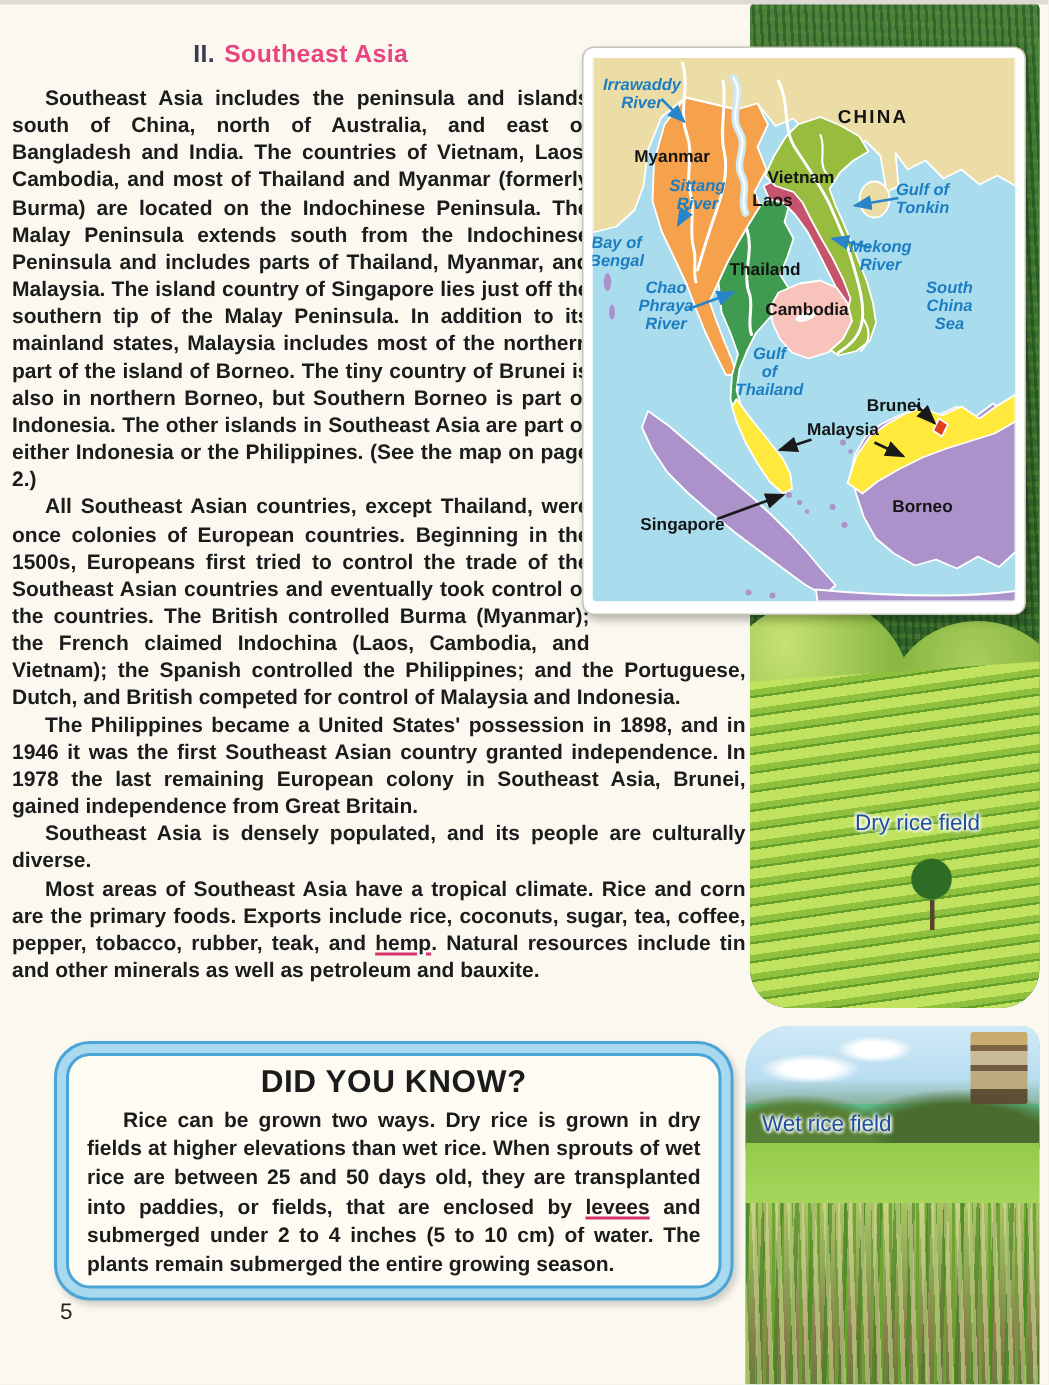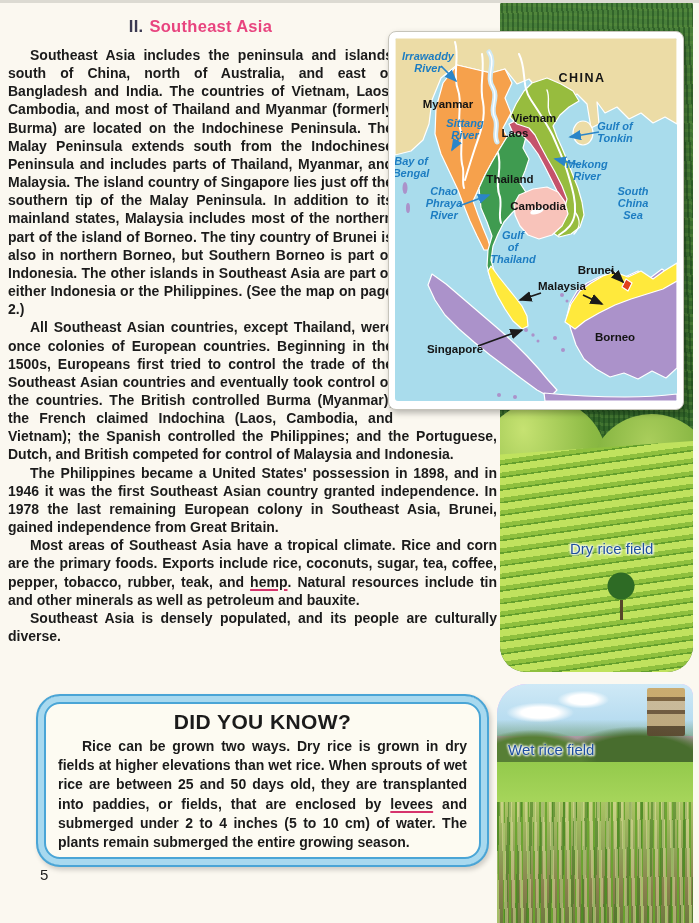--- a/index.html
+++ b/index.html
@@ -9,21 +9,21 @@
     --c-indonesia:#ab92ca; --c-brunei:#e2401d; --c-water-label:#1d7dc2;
     --c-photo-label:#1d4f9e; --c-box-border:#a8d9ef; --c-box-border-dark:#4aa5d6;
     --c-vocab:#d6336c; --c-text:#1b1b1b;
   }
   html,body{margin:0;padding:0;}
   body{font-family:"Liberation Sans",sans-serif;background:#e9e7e0;}
   #page{position:relative;width:699px;height:923px;background:#fbf8f0;overflow:hidden;margin:0 auto;}
   #page::before{content:"";position:absolute;left:0;top:0;right:0;height:3px;background:#dcdad2;z-index:9;}
 
   
-  #article{position:absolute;left:8px;top:16px;width:489px;color:var(--c-text);z-index:3;}
+  #article{position:absolute;left:8px;top:26px;width:489px;color:var(--c-text);z-index:3;}
   .map-spacer{float:right;width:104px;height:394px;}
   .heading{text-align:center;font-size:16.5px;font-weight:bold;line-height:20px;margin-bottom:10px;letter-spacing:.3px;}
   .heading .numeral{color:var(--c-heading-numeral);margin-right:6px;}
   .heading .pink{color:var(--c-heading-pink);}
   p.body-par{margin:0;font-size:14px;font-weight:bold;line-height:18.15px;text-align:justify;text-indent:22px;}
   span.vocab{text-decoration:underline;text-decoration-color:var(--c-vocab);text-decoration-thickness:2px;text-underline-offset:2px;}
 
   
   #map-card{position:absolute;left:388px;top:31px;width:296px;height:379px;background:#fff;
     border:1px solid #c6c4ba;border-radius:8px;box-shadow:2px 3px 6px rgba(0,0,0,.28);z-index:4;box-sizing:border-box;padding:6px;}
@@ -55,21 +55,21 @@
     background:radial-gradient(ellipse at 40% 20%,#c6e272,#8cba44 60%,#74a836);transform:rotate(-6deg);}
   #photo-dry .hillR{position:absolute;right:-20px;top:412px;width:122px;height:118px;border-radius:50% 50% 8% 8%;
     background:radial-gradient(ellipse at 45% 25%,#aace5c,#7fb03c 65%);transform:rotate(5deg);}
   #photo-dry .terraces{position:absolute;left:-12px;right:-12px;bottom:-8px;height:232px;transform:rotate(-4deg);
     background:repeating-linear-gradient(176deg,#c0e25e 0 7px,#8fc03e 7px 11px,#649f2c 11px 12.5px);}
   #photo-dry .tree{position:absolute;left:104px;top:568px;width:34px;height:50px;background:
     radial-gradient(circle at 50% 32%,#2e6b25 0 13px,rgba(0,0,0,0) 14px),
     linear-gradient(#55452a,#55452a) 50% 100%/3px 20px no-repeat;}
 
   #photo-wet{position:absolute;left:497px;top:684px;width:196px;height:239px;border-radius:30px 12px 0 0;
-    overflow:hidden;background:#f0abfc;z-index:1;}
+    overflow:hidden;background:#5eead4;z-index:1;}
   #photo-wet .sky{position:absolute;top:0;left:0;right:0;height:52px;background:
     radial-gradient(ellipse 34px 10px at 22% 55%,#fff 55%,rgba(255,255,255,0)),
     radial-gradient(ellipse 26px 9px at 44% 30%,#fff 55%,rgba(255,255,255,0)),
     linear-gradient(#cfe9f6,#aed7ee);}
   #photo-wet .whills{position:absolute;top:24px;left:0;right:0;height:58px;background:
     radial-gradient(ellipse 90px 44px at 18% 92%,#577f35 55%,rgba(0,0,0,0) 72%),
     radial-gradient(ellipse 110px 50px at 72% 96%,#486d2e 55%,rgba(0,0,0,0) 75%),
     linear-gradient(rgba(0,0,0,0) 20%,#5a8238 85%);}
   #photo-wet .house{position:absolute;right:8px;top:4px;width:38px;height:48px;border-radius:2px;opacity:.96;background:
     linear-gradient(#caa96a 0 9px,#7a5f3a 9px 13px,#c9b896 13px 22px,#6d563a 22px 26px,#bfa87c 26px 38px,#5c4a30 38px);}
@@ -115,22 +115,22 @@
 
   <div id="article">
     <div class="map-spacer"></div>
     <div class="heading">
       <span class="numeral">II.</span><span class="pink">Southeast Asia</span>
     </div>
 
   <p class="body-par"><span>Southeast Asia includes the peninsula and islands south of China, north of Australia, and east of Bangladesh and India. The countries of Vietnam, Laos, Cambodia, and most of Thailand and Myanmar (formerly Burma) are located on the Indochinese Peninsula. The Malay Peninsula extends south from the Indochinese Peninsula and includes parts of Thailand, Myanmar, and Malaysia. The island country of Singapore lies just off the southern tip of the Malay Peninsula. In addition to its mainland states, Malaysia includes most of the northern part of the island of Borneo. The tiny country of Brunei is also in northern Borneo, but Southern Borneo is part of Indonesia. The other islands in Southeast Asia are part of either Indonesia or the Philippines. (See the map on page 2.)</span></p>
       <p class="body-par"><span>All Southeast Asian countries, except Thailand, were once colonies of European countries. Beginning in the 1500s, Europeans first tried to control the trade of the Southeast Asian countries and eventually took control of the countries. The British controlled Burma (Myanmar); the French claimed Indochina (Laos, Cambodia, and Vietnam); the Spanish controlled the Philippines; and the Portuguese, Dutch, and British competed for control of Malaysia and Indonesia.</span></p>
       <p class="body-par"><span>The Philippines became a United States' possession in 1898, and in 1946 it was the first Southeast Asian country granted independence. In 1978 the last remaining European colony in Southeast Asia, Brunei, gained independence from Great Britain.</span></p>
+      <p class="body-par"><span>Southeast Asia is densely populated, and its people are culturally diverse.</span></p>
       <p class="body-par"><span>Most areas of Southeast Asia have a tropical climate. Rice and corn are the primary foods. Exports include rice, coconuts, sugar, tea, coffee, pepper, tobacco, rubber, teak, and </span><span class="vocab">hemp</span><span>. Natural resources include tin and other minerals as well as petroleum and bauxite.</span></p>
-      <p class="body-par"><span>Southeast Asia is densely populated, and its people are culturally diverse.</span></p>
     </div>
 
   <div id="map-card">
     <svg width="282" height="363" viewBox="0 0 282 363">
       <defs>
         <marker id="ab" markerWidth="9" markerHeight="8" refX="6.5" refY="3" orient="auto">
           <path d="M0,0 L7.5,3 L0,6 Z" fill="#2a85c8"></path>
         </marker>
         <marker id="ak" markerWidth="9" markerHeight="8" refX="6.5" refY="3" orient="auto">
           <path d="M0,0 L7.5,3 L0,6 Z" fill="#1a1a1a"></path>

